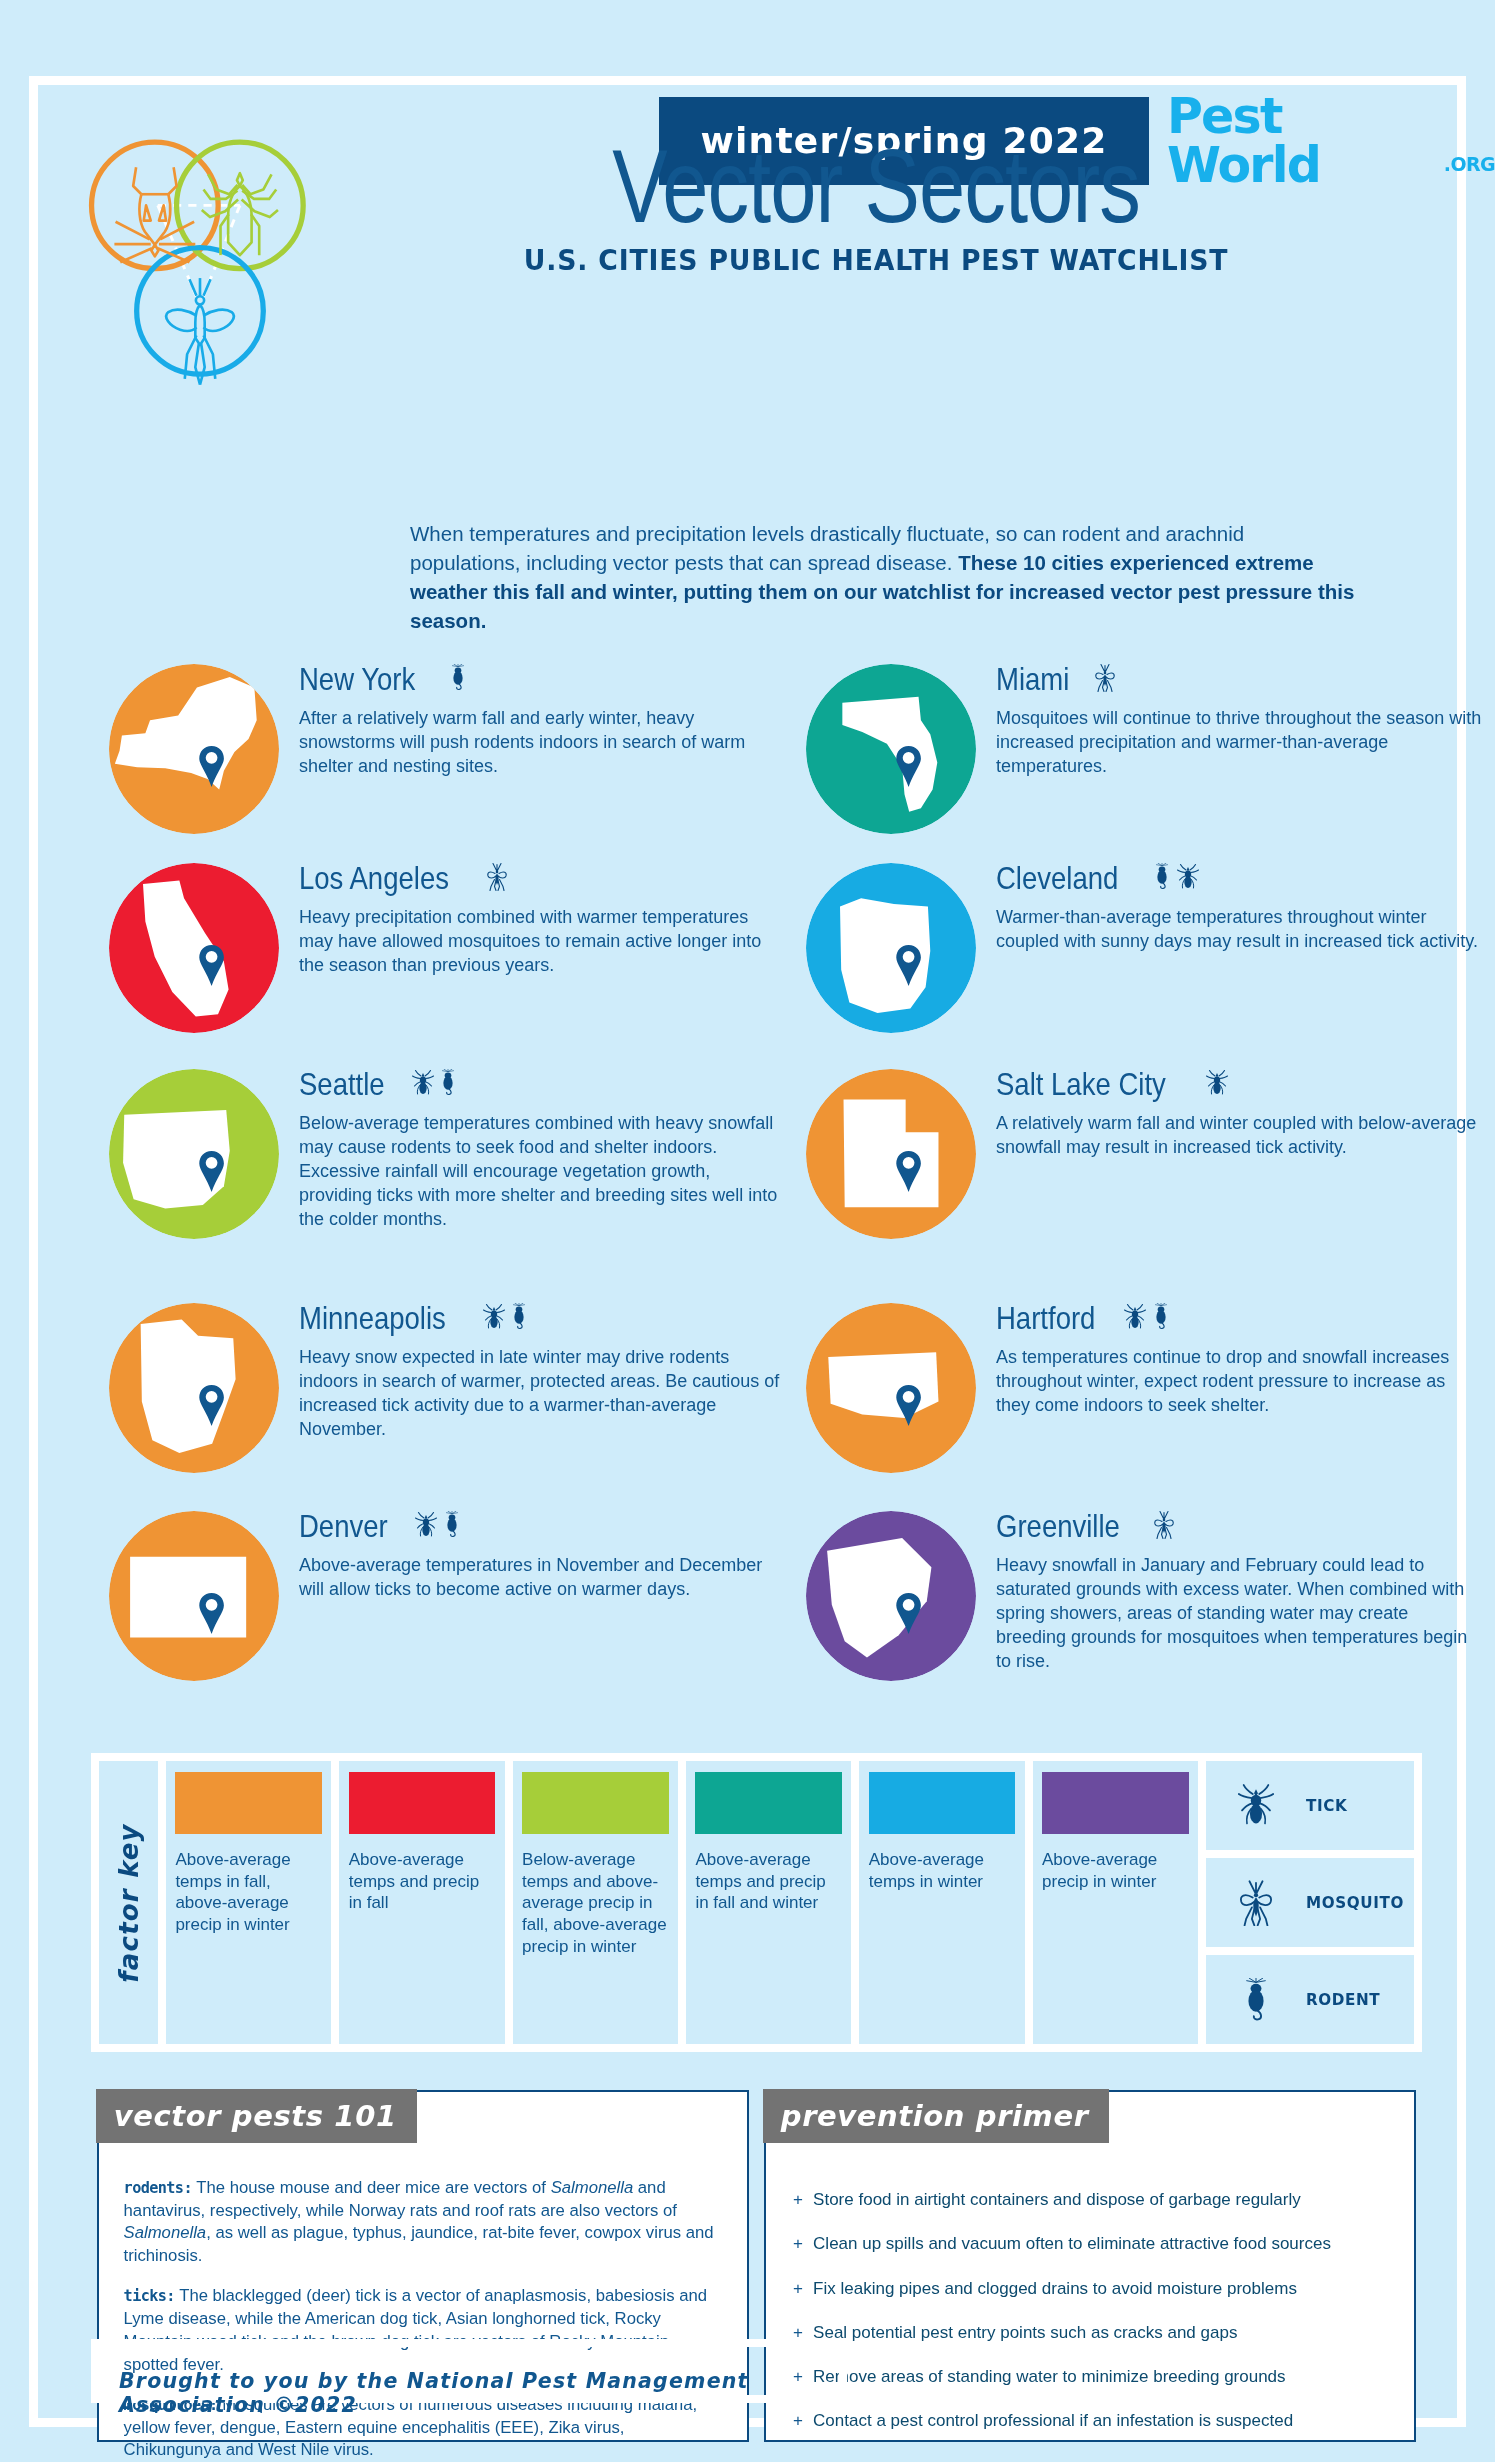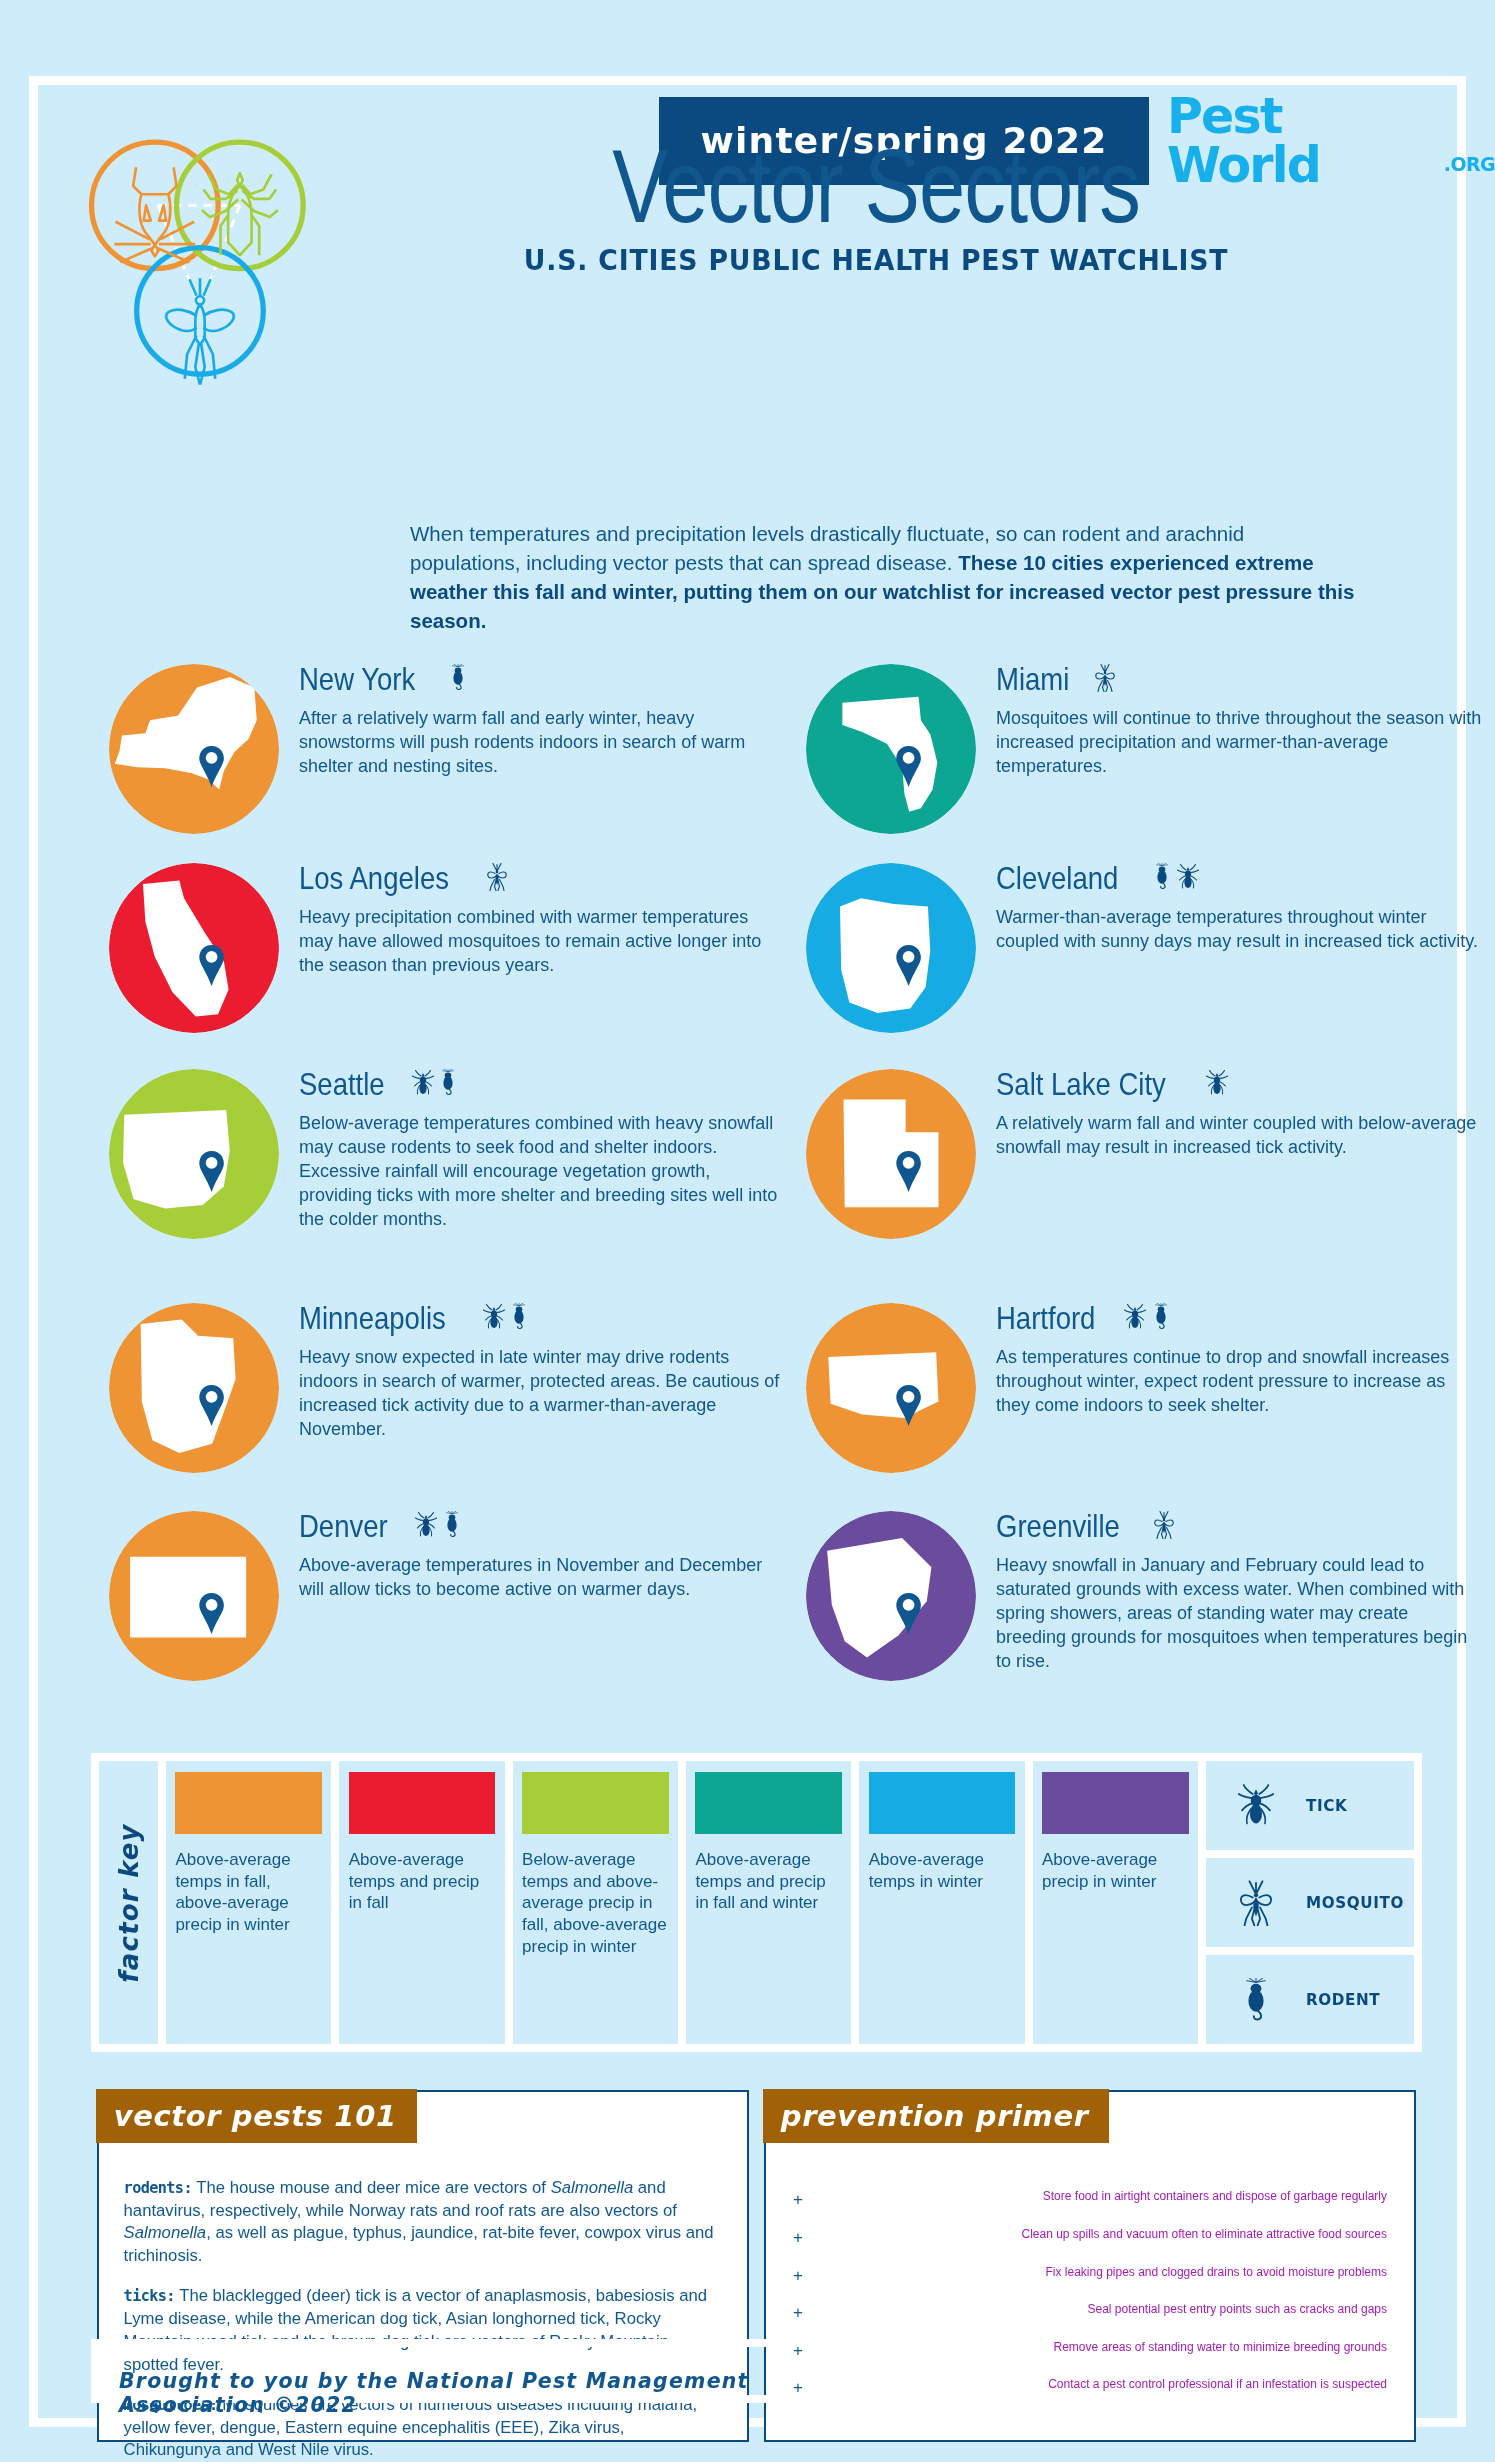--- a/index.html
+++ b/index.html
@@ -211,47 +211,46 @@
   }
   .panel{
     flex:1 1 0;
     background:#ffffff;
     border:2.9px solid #0b4a80;
     box-sizing:border-box;
     position:relative;
   }
   .panel .ptitle{
     position:absolute;left:-2.9px;top:-2.9px;
-    background:#a16207;
+    background:#737373;
     color:#ffffff;
     font-family:"DejaVu Sans", sans-serif;
     font-style:italic;font-weight:700;
     font-size:29px;
     letter-spacing:0.6px;
     padding:9.4px 20px 10.6px 17.6px;
   }
   .panel .pbody{
     padding:85px 24.6px 16.4px 24.6px;
     font-size:16.7px;
     line-height:1.36;
     color:#11578f;
   }
   .panel .pbody p{margin:0 0 17.6px 0;}
   .panel .pbody b{font-family:"DejaVu Sans Mono", monospace;font-weight:700;font-size:15.2px;letter-spacing:-0.6px;}
   .panel .pbody i{font-style:italic;}
   .prev-list{padding:88px 27px 0 27px;}
   .prev-list li{
     list-style:none;
-    font-size:12px;
+    font-size:17px;
     line-height:1.3;
-    color:#a21caf;
+    color:#0c4a6e;
     margin:0 0 22px 0;
     padding-left:20px;
     position:relative;
-    text-align:right;
   }
   .prev-list li:before{
     content:"+";
     position:absolute;left:0;top:0;
     font-size:17px;color:#11578f;
   }
 
   
   .footer{
     position:absolute;

